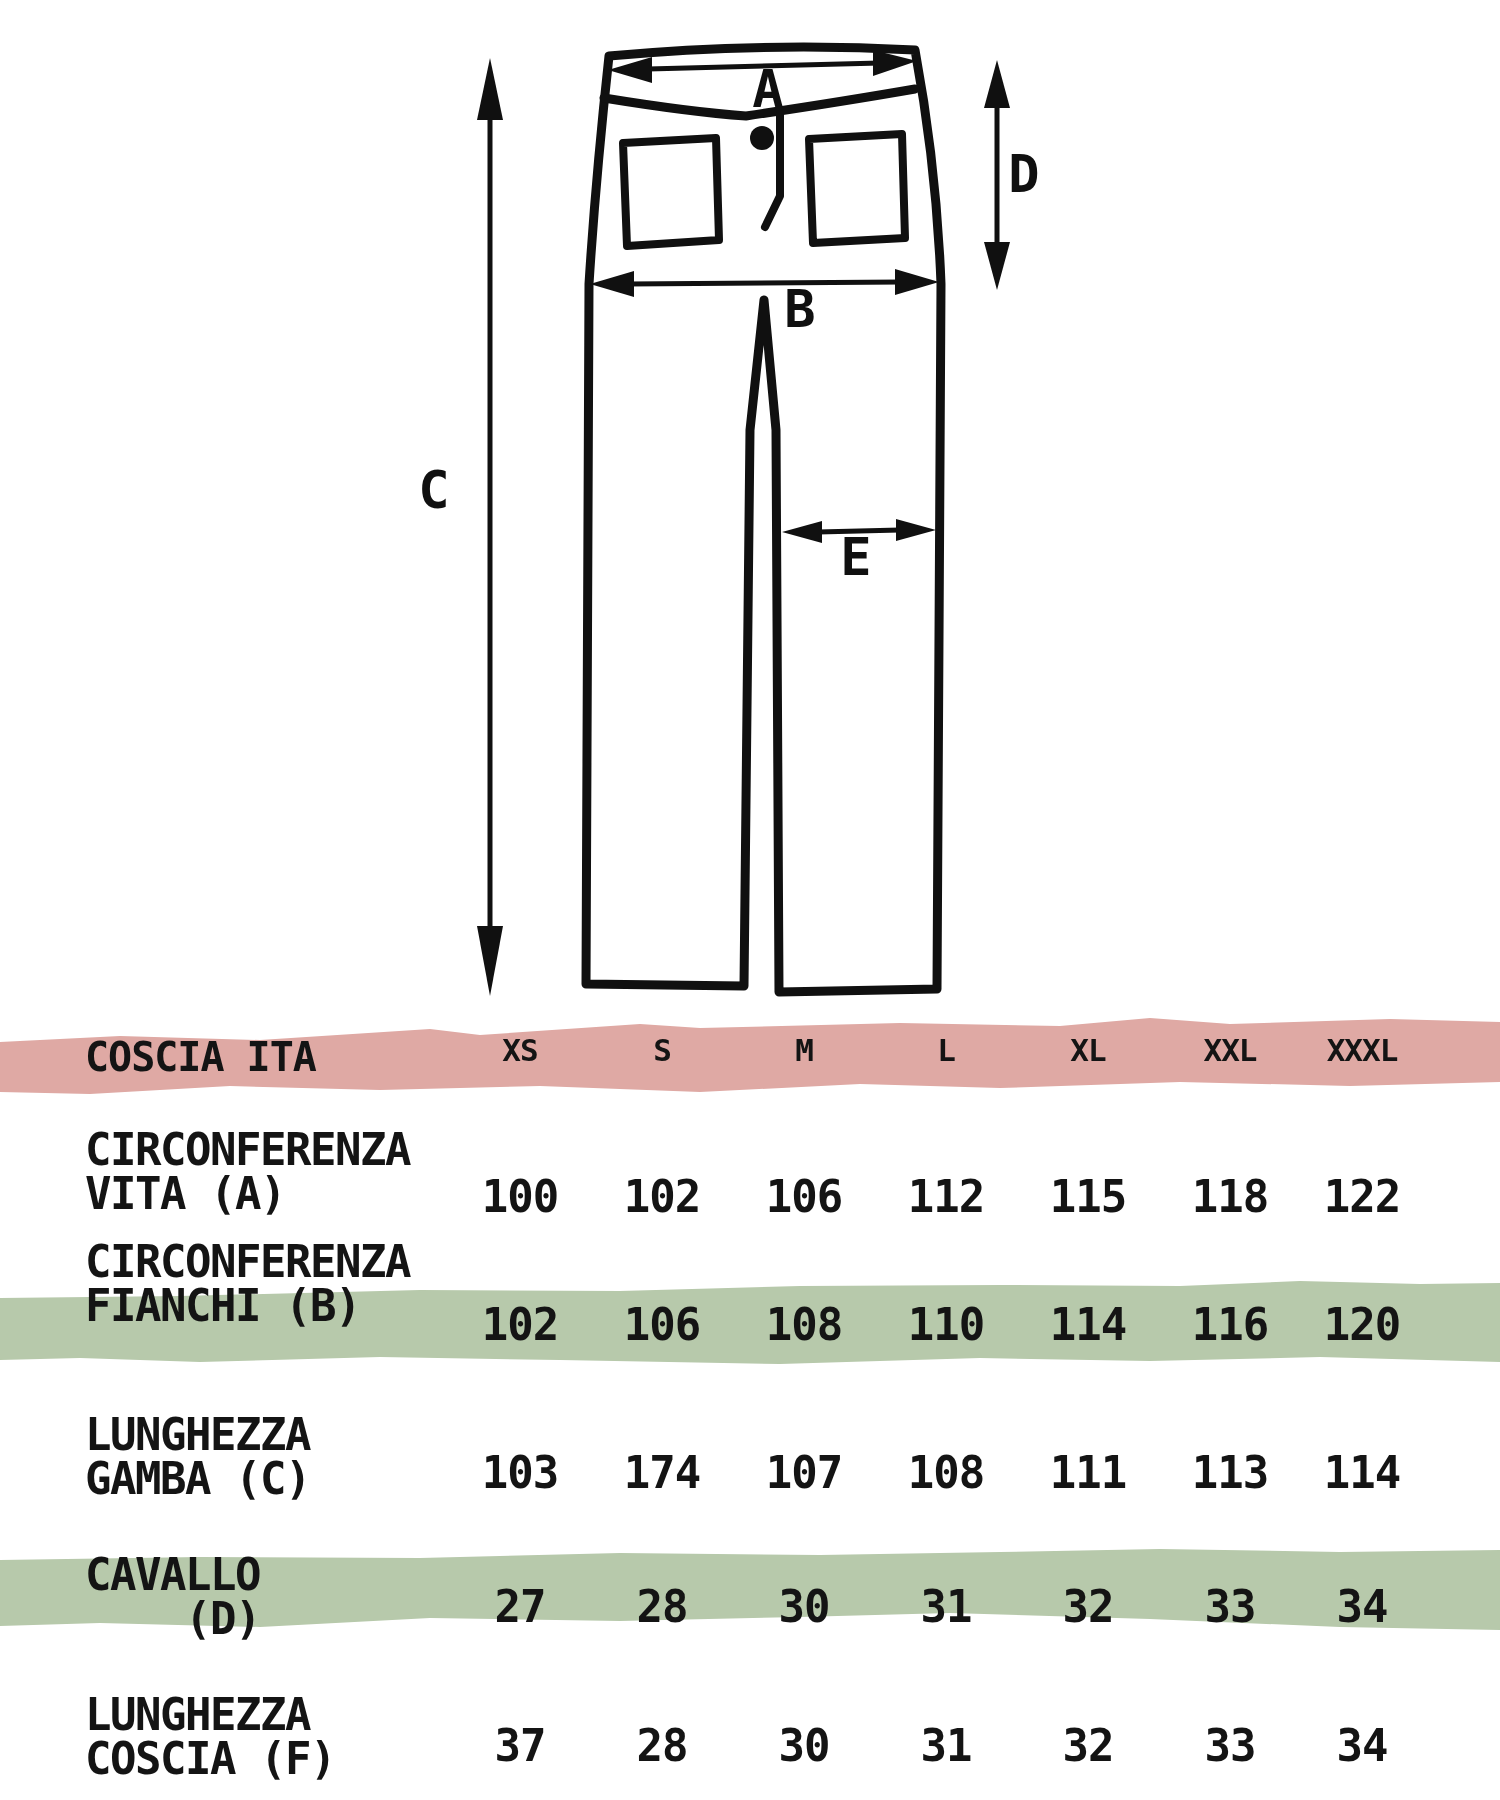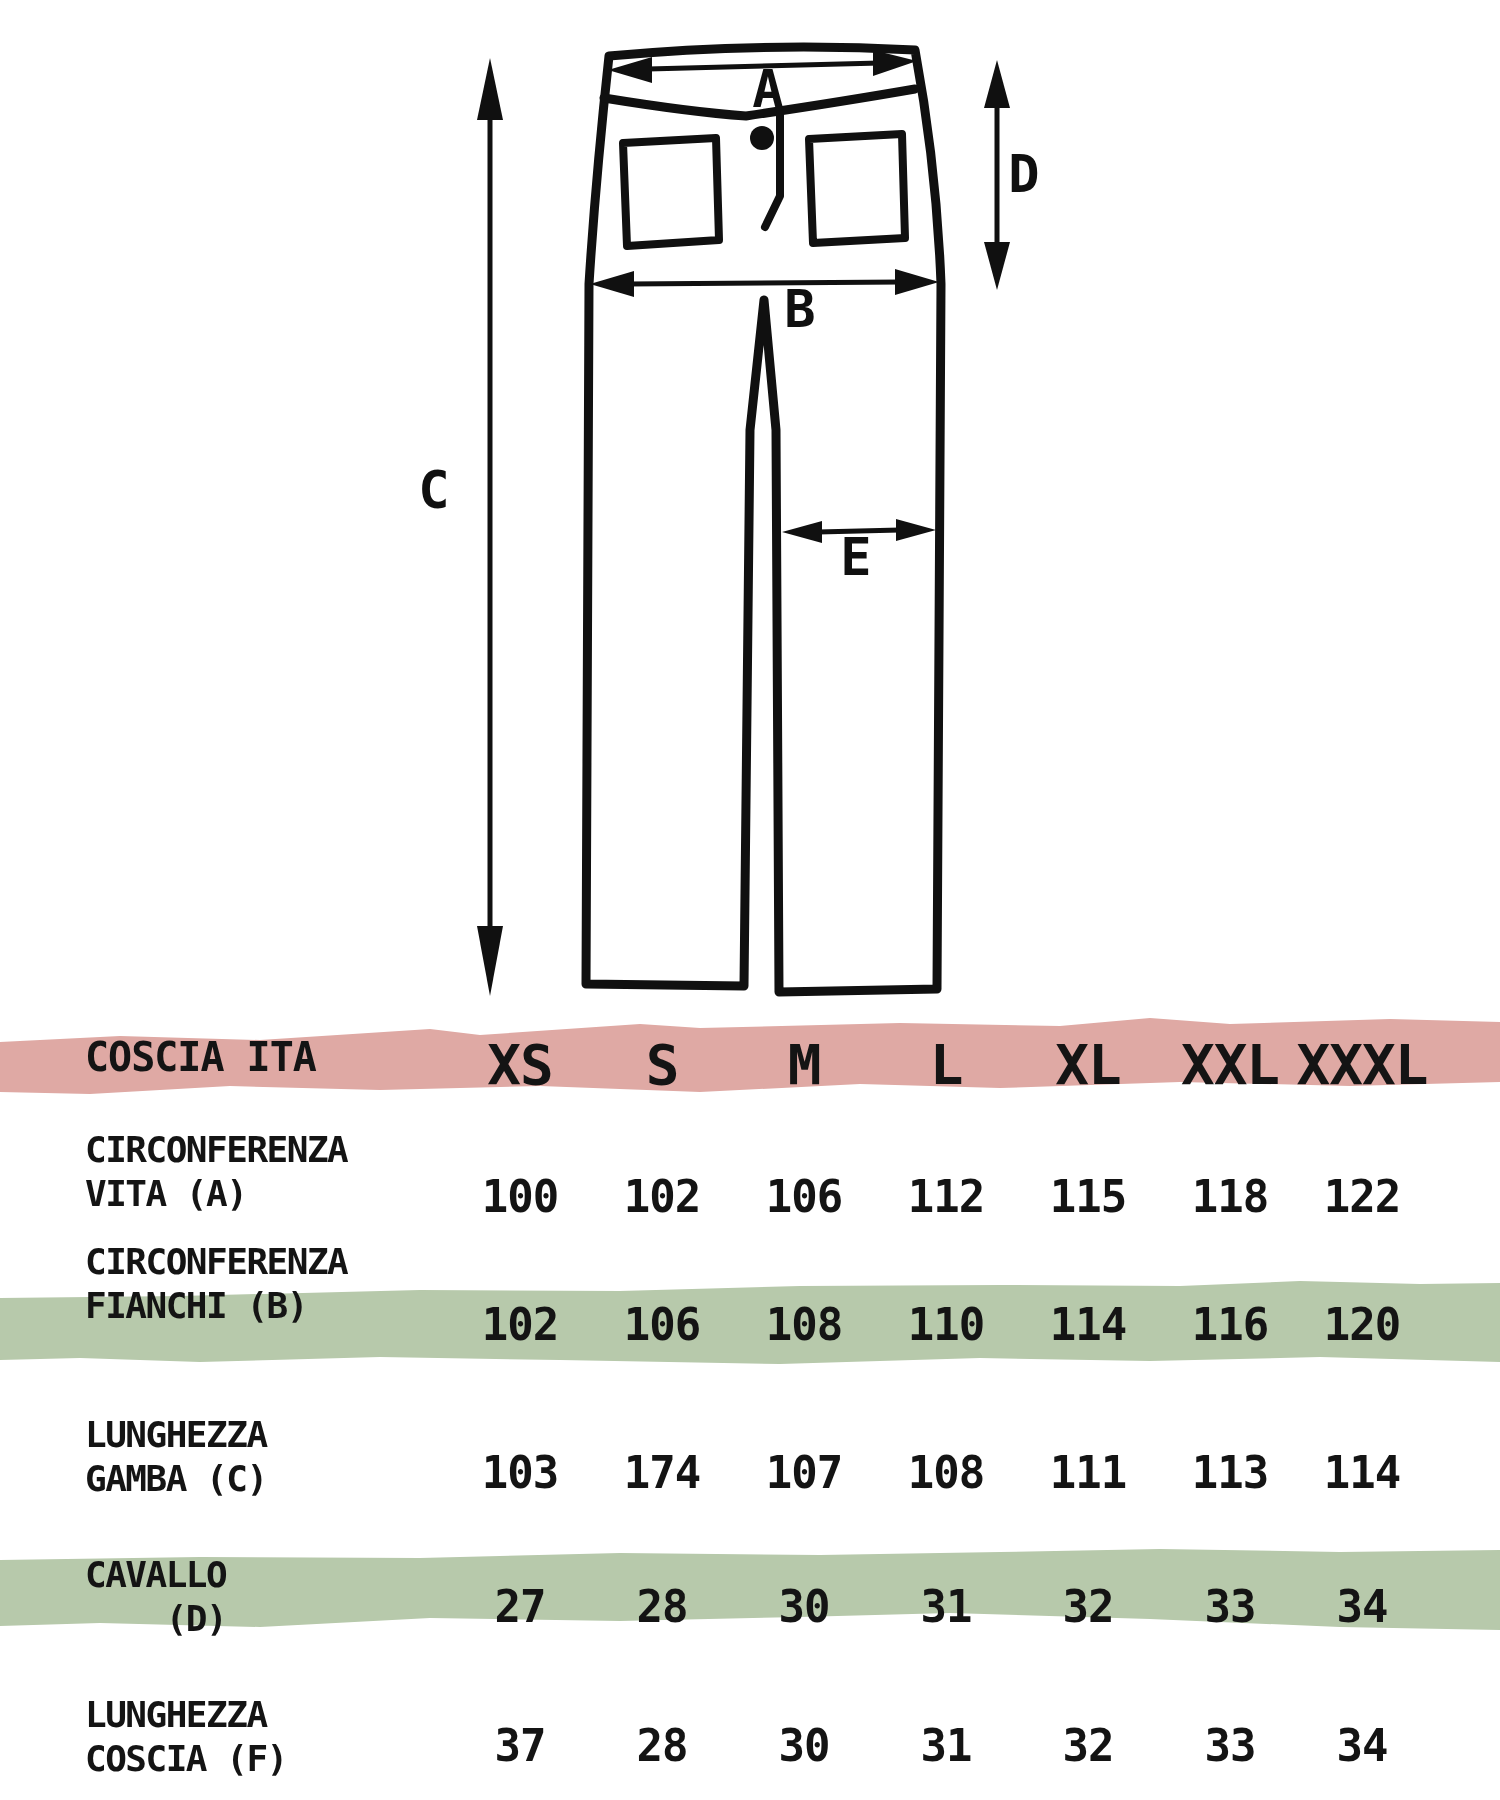--- a/index.html
+++ b/index.html
@@ -2,22 +2,22 @@
 <html><head>
 <meta charset="utf-8">
 <style>
   html,body{margin:0;padding:0;background:#ffffff;}
   #page{position:relative;width:1500px;height:1800px;background:#ffffff;overflow:hidden;
         font-family:"DejaVu Sans Mono", monospace;font-weight:bold;color:#141414;}
   .abs{position:absolute;}
   svg{display:block;}
   
   .hdr-label{left:85px;top:1034px;font-size:40px;letter-spacing:-1px;z-index:3;}
-  .size-cell{top:1032px;width:150px;text-align:center;font-size:56px;letter-spacing:-1px;z-index:3;}
-  .row-label{left:85px;font-size:36px;letter-spacing:-1.5px;line-height:44px;z-index:3;white-space:pre;}
+  .size-cell{top:1032px;width:150px;text-align:center;font-size:31px;letter-spacing:-1px;z-index:3;}
+  .row-label{left:85px;font-size:44px;letter-spacing:-1.5px;line-height:44px;z-index:3;white-space:pre;}
   .val-cell{width:150px;text-align:center;font-size:44px;letter-spacing:-1px;line-height:46px;z-index:3;}
   
   .c0{left:445px;} .c1{left:587px;} .c2{left:729px;} .c3{left:871px;}
   .c4{left:1013px;} .c5{left:1155px;} .c6{left:1287px;}
   
   .r1l{top:1128px;} .r1v{top:1174px;}
   .r2l{top:1240px;} .r2v{top:1302px;}
   .r3l{top:1413px;} .r3v{top:1450px;}
   .r4l{top:1553px;text-align:right;} .r4v{top:1584px;}
   .r5l{top:1693px;} .r5v{top:1723px;}

